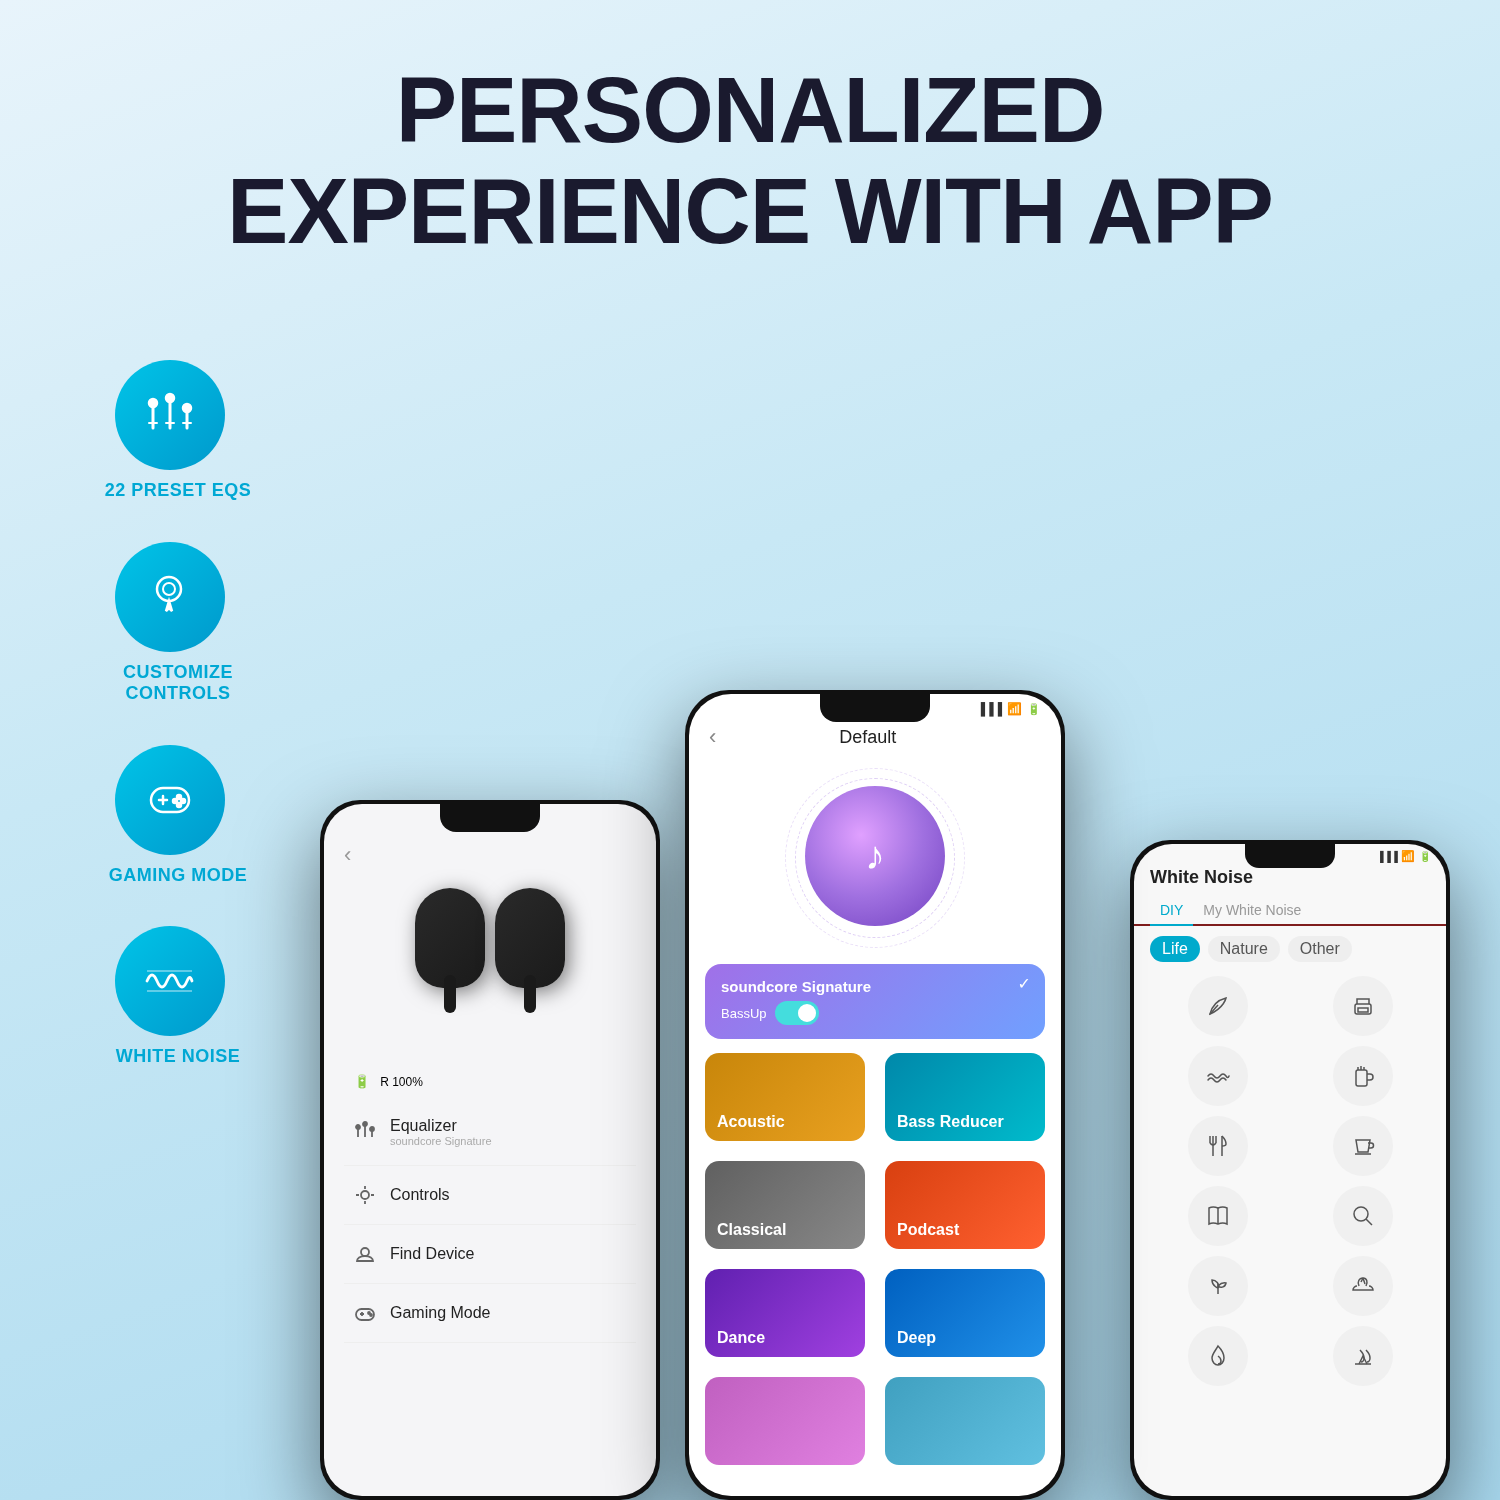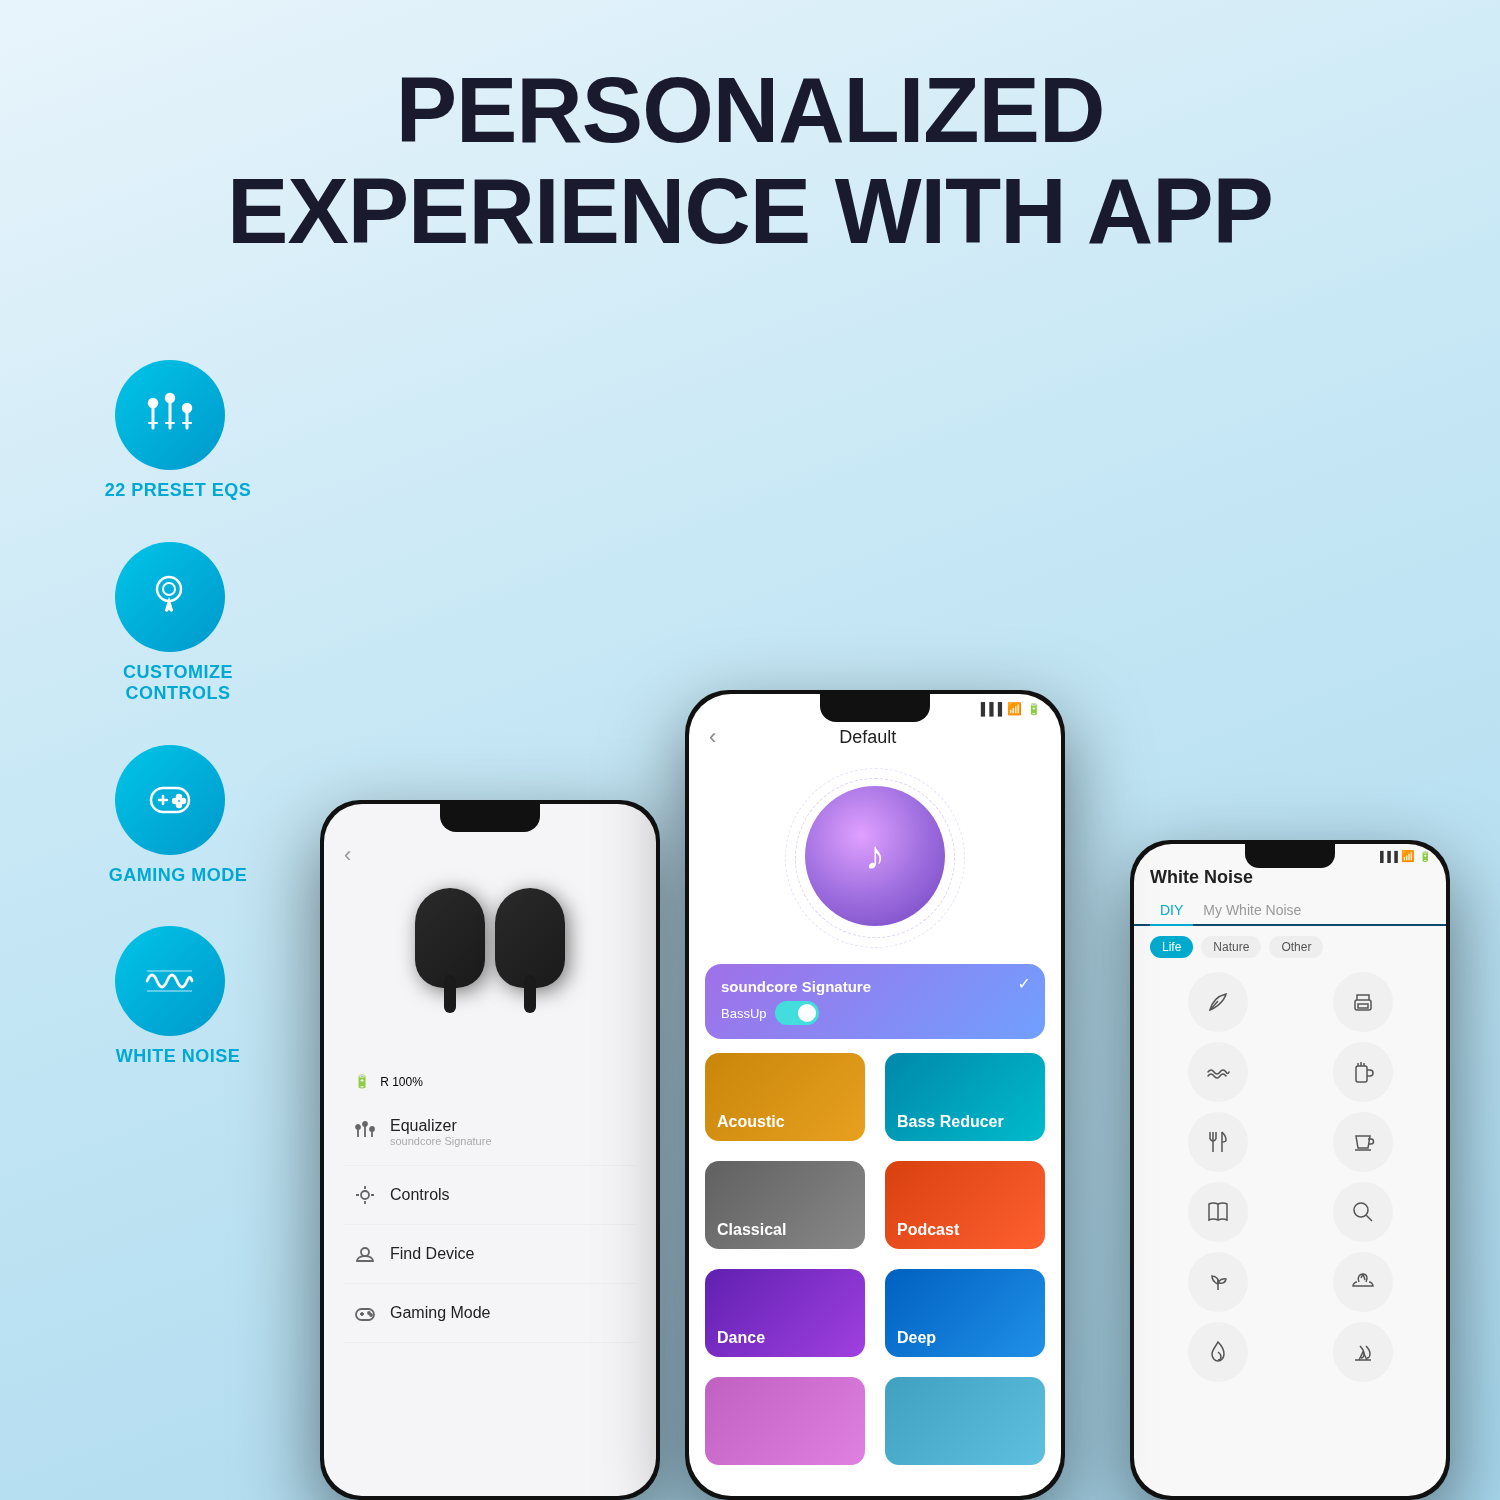--- a/index.html
+++ b/index.html
@@ -330,41 +330,41 @@
       gap: 4px;
     }
     .right-header-title {
       font-size: 18px;
       font-weight: 700;
       color: #222;
       padding: 4px 16px 8px;
     }
     .right-tabs {
       display: flex;
-      border-bottom: 2px solid #0c4a6e;
+      border-bottom: 2px solid #7f1d1d;
       padding: 0 16px;
       margin-bottom: 10px;
     }
     .right-tab {
       font-size: 14px;
       padding: 6px 10px;
       color: #999;
     }
     .right-tab.active {
       color: #00aacc;
       border-bottom: 2px solid #00aacc;
       margin-bottom: -2px;
     }
     .right-sub-tabs {
       display: flex;
       gap: 8px;
       padding: 0 16px 10px;
     }
     .right-sub-tab {
-      font-size: 12px;
+      font-size: 16px;
       padding: 4px 12px;
       border-radius: 14px;
       background: #eee;
       color: #555;
     }
     .right-sub-tab.active {
       background: #00aacc;
       color: white;
     }
     .noise-grid {

